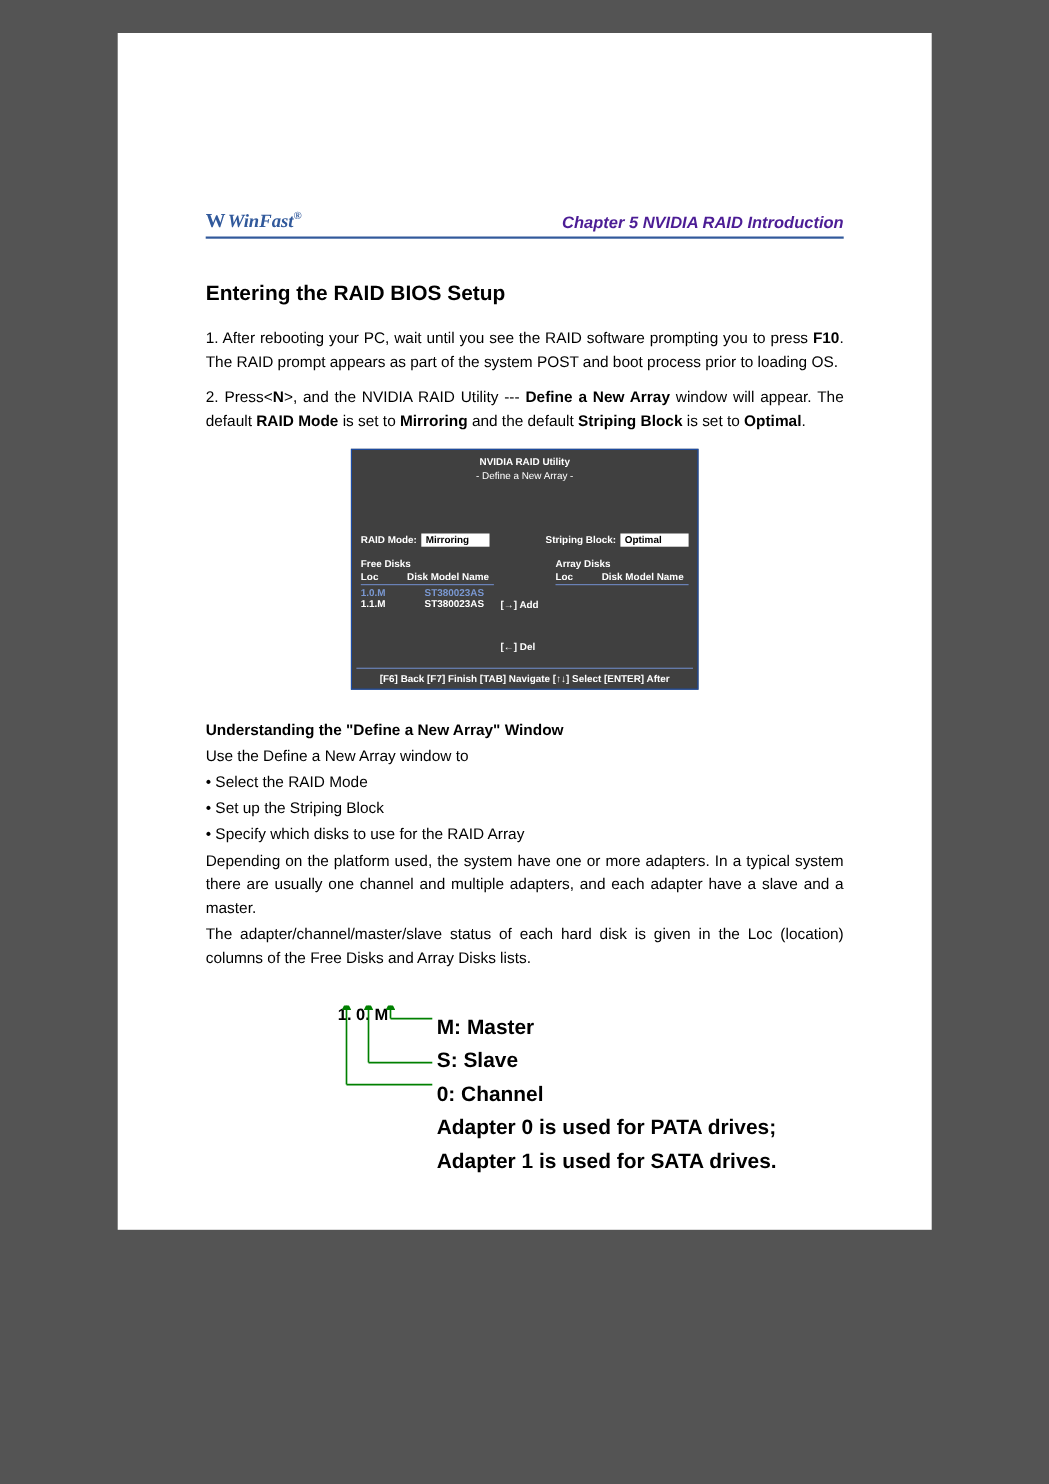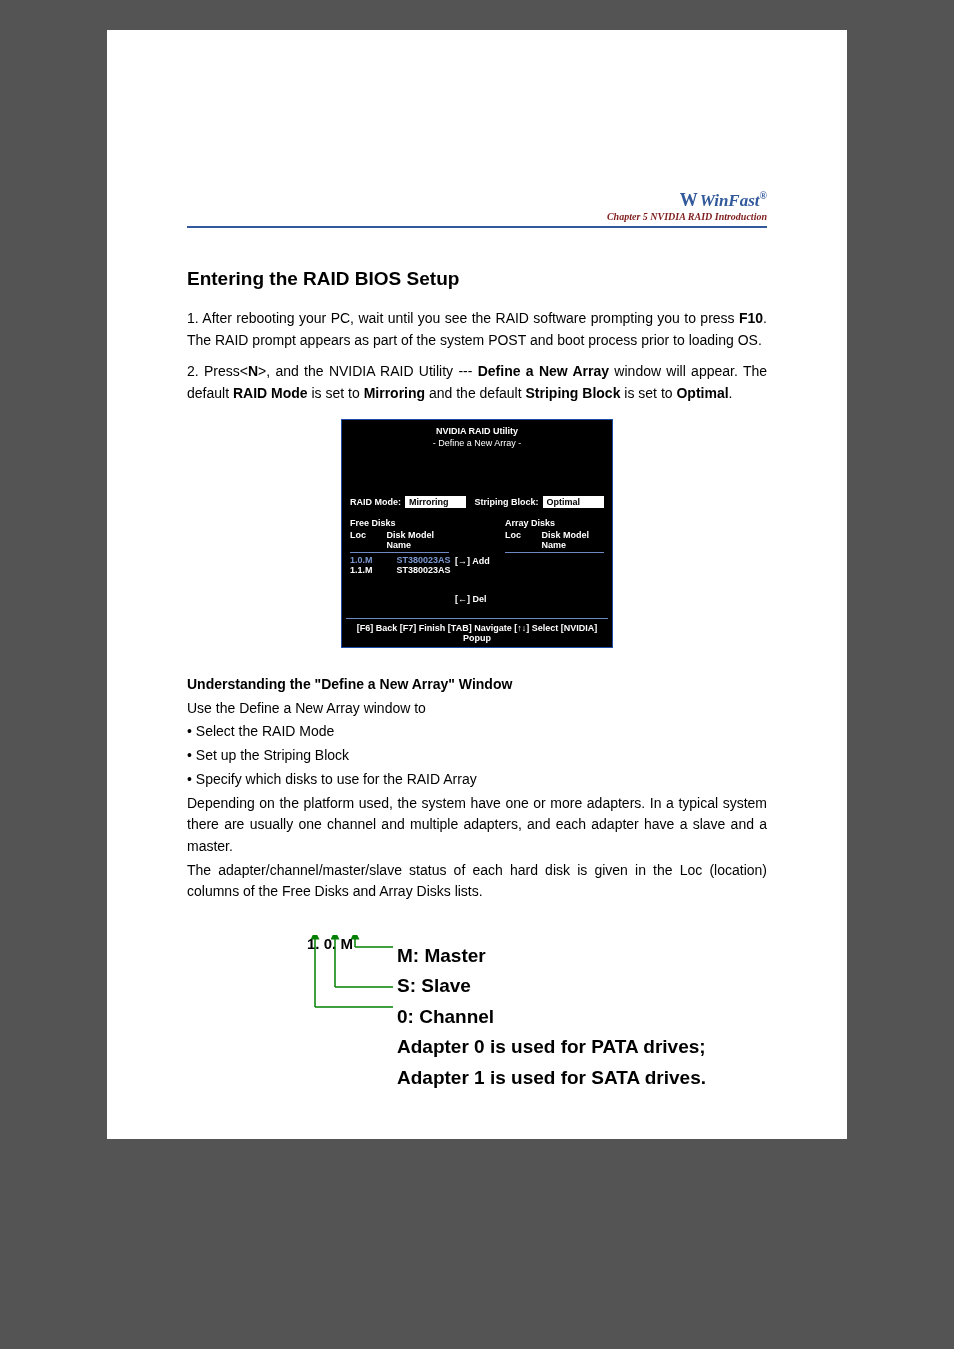--- a/index.html
+++ b/index.html
@@ -16,68 +16,66 @@
     padding: 160px 80px 80px 80px;
     position: relative;
   }
   .header-row {
     display: flex;
     justify-content: space-between;
     align-items: flex-end;
     border-bottom: 2px solid #31599b;
     padding-bottom: 4px;
     margin-bottom: 40px;
-    flex-direction: column;
   }
   .brand {
     font-family: "Times New Roman", serif;
     font-style: italic;
     font-weight: bold;
     color: #31599b;
     font-size: 17px;
   }
   .brand .w {
     font-style: normal;
     font-weight: bold;
     font-size: 18px;
     margin-right: 2px;
   }
   .brand .reg {
     font-size: 10px;
     vertical-align: super;
     font-style: normal;
   }
   .chapter {
-    color: #7f1d1d;
+    color: #4c1d95;
     font-weight: bold;
     font-style: italic;
-    font-size: 10px;
-    font-family: Liberation Serif, serif;
+    font-size: 15px;
   }
   .section-title {
     font-size: 19px;
     font-weight: bold;
     margin-bottom: 18px;
   }
   .body-text {
     font-size: 14px;
     line-height: 1.55;
     margin-bottom: 2px;
     text-align: justify;
   }
   .body-text .b { font-weight: bold; }
   .para-spacer { height: 8px; }
   .bios-wrap {
     display: flex;
     justify-content: center;
     margin: 14px 0 28px 0;
   }
   .bios {
-    width: 272px;
-    background: #000000;
+    width: 316px;
+    background: #404040;
     color: #fff;
     font-family: Arial, sans-serif;
     font-size: 9px;
     border: 1.5px solid #1a4ca8;
     padding: 4px;
   }
   .bios-title {
     text-align: center;
     font-weight: bold;
     padding: 2px 0;
@@ -276,21 +274,21 @@
         </div>
         <div class="bios-col">
           <div class="bios-col-head">Array Disks</div>
           <div class="bios-th">
             <span class="loc">Loc</span>
             <span>Disk Model Name</span>
           </div>
           <div class="bios-line"></div>
         </div>
       </div>
-      <div class="bios-footer">[F6] Back   [F7] Finish   [TAB] Navigate   [↑↓] Select   [NVIDIA] Popup</div>
+      <div class="bios-footer">[F6] Back   [F7] Finish   [TAB] Navigate   [↑↓] Select   [ENTER] After</div>
     </div>
   </div>
 
   <div class="subhead">Understanding the "Define a New Array" Window</div>
   <p class="body-text">Use the Define a New Array window to</p>
   <p class="body-text">• Select the RAID Mode</p>
   <p class="body-text">• Set up the Striping Block</p>
   <p class="body-text">• Specify which disks to use for the RAID Array</p>
   <p class="body-text">Depending on the platform used, the system have one or more adapters. In a typical system there are usually one channel and multiple adapters, and each adapter have a slave and a master.</p>
   <p class="body-text">The adapter/channel/master/slave status of each hard disk is given in the Loc (location) columns of the Free Disks and Array Disks lists.</p>

